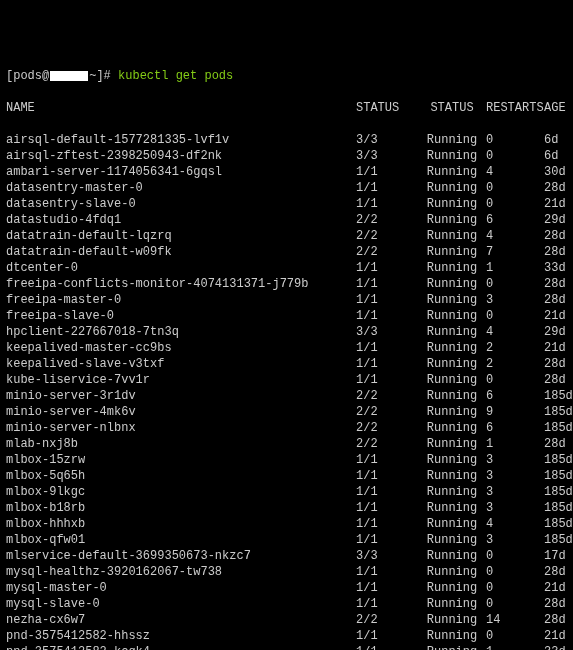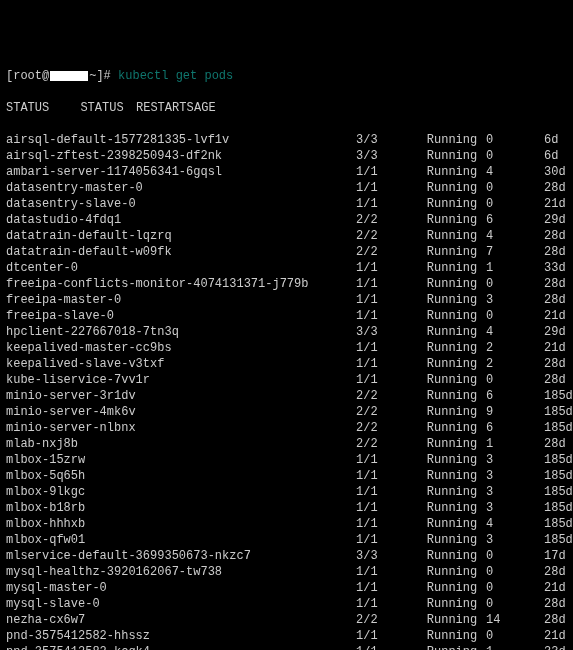--- a/index.html
+++ b/index.html
@@ -33,26 +33,26 @@
     }
     .row {
       display: flex;
     }
     .c-name { width: 350px; flex-shrink: 0; }
     .c-ready { width: 62px; flex-shrink: 0; }
     .c-status { width: 68px; flex-shrink: 0; text-align: center; }
     .c-restarts { width: 58px; flex-shrink: 0; font-family: Liberation Mono, monospace; }
     .c-age { width: 35px; flex-shrink: 0; }
     .prompt-text { color: #ccc; }
-    .cmd { color: #0f766e; }
+    .cmd { color: #84cc16; }
   </style>
 </head>
 <body>
 
 
 
-<div class="prompt-line"><span class="prompt-text">[root@</span><span class="redact"></span><span class="prompt-text">~]# </span><span class="cmd">kubectl get pods</span></div>
-<div class="row"><span class="c-ready">STATUS</span><span class="c-status">STATUS</span><span class="c-restarts">RESTARTS</span><span class="c-age">AGE</span></div>
+<div class="prompt-line"><span class="prompt-text">[pods@</span><span class="redact"></span><span class="prompt-text">~]# </span><span class="cmd">kubectl get pods</span></div>
+<div class="row"><span class="c-name">NAME</span><span class="c-ready">STATUS</span><span class="c-status">STATUS</span><span class="c-restarts">RESTARTS</span><span class="c-age">AGE</span></div>
 <div id="rows"><div class="row"><span class="c-name">airsql-default-1577281335-lvf1v</span><span class="c-ready">3/3</span><span class="c-status">Running</span><span class="c-restarts">0</span><span class="c-age">6d</span></div><div class="row"><span class="c-name">airsql-zftest-2398250943-df2nk</span><span class="c-ready">3/3</span><span class="c-status">Running</span><span class="c-restarts">0</span><span class="c-age">6d</span></div><div class="row"><span class="c-name">ambari-server-1174056341-6gqsl</span><span class="c-ready">1/1</span><span class="c-status">Running</span><span class="c-restarts">4</span><span class="c-age">30d</span></div><div class="row"><span class="c-name">datasentry-master-0</span><span class="c-ready">1/1</span><span class="c-status">Running</span><span class="c-restarts">0</span><span class="c-age">28d</span></div><div class="row"><span class="c-name">datasentry-slave-0</span><span class="c-ready">1/1</span><span class="c-status">Running</span><span class="c-restarts">0</span><span class="c-age">21d</span></div><div class="row"><span class="c-name">datastudio-4fdq1</span><span class="c-ready">2/2</span><span class="c-status">Running</span><span class="c-restarts">6</span><span class="c-age">29d</span></div><div class="row"><span class="c-name">datatrain-default-lqzrq</span><span class="c-ready">2/2</span><span class="c-status">Running</span><span class="c-restarts">4</span><span class="c-age">28d</span></div><div class="row"><span class="c-name">datatrain-default-w09fk</span><span class="c-ready">2/2</span><span class="c-status">Running</span><span class="c-restarts">7</span><span class="c-age">28d</span></div><div class="row"><span class="c-name">dtcenter-0</span><span class="c-ready">1/1</span><span class="c-status">Running</span><span class="c-restarts">1</span><span class="c-age">33d</span></div><div class="row"><span class="c-name">freeipa-conflicts-monitor-4074131371-j779b</span><span class="c-ready">1/1</span><span class="c-status">Running</span><span class="c-restarts">0</span><span class="c-age">28d</span></div><div class="row"><span class="c-name">freeipa-master-0</span><span class="c-ready">1/1</span><span class="c-status">Running</span><span class="c-restarts">3</span><span class="c-age">28d</span></div><div class="row"><span class="c-name">freeipa-slave-0</span><span class="c-ready">1/1</span><span class="c-status">Running</span><span class="c-restarts">0</span><span class="c-age">21d</span></div><div class="row"><span class="c-name">hpclient-227667018-7tn3q</span><span class="c-ready">3/3</span><span class="c-status">Running</span><span class="c-restarts">4</span><span class="c-age">29d</span></div><div class="row"><span class="c-name">keepalived-master-cc9bs</span><span class="c-ready">1/1</span><span class="c-status">Running</span><span class="c-restarts">2</span><span class="c-age">21d</span></div><div class="row"><span class="c-name">keepalived-slave-v3txf</span><span class="c-ready">1/1</span><span class="c-status">Running</span><span class="c-restarts">2</span><span class="c-age">28d</span></div><div class="row"><span class="c-name">kube-liservice-7vv1r</span><span class="c-ready">1/1</span><span class="c-status">Running</span><span class="c-restarts">0</span><span class="c-age">28d</span></div><div class="row"><span class="c-name">minio-server-3r1dv</span><span class="c-ready">2/2</span><span class="c-status">Running</span><span class="c-restarts">6</span><span class="c-age">185d</span></div><div class="row"><span class="c-name">minio-server-4mk6v</span><span class="c-ready">2/2</span><span class="c-status">Running</span><span class="c-restarts">9</span><span class="c-age">185d</span></div><div class="row"><span class="c-name">minio-server-nlbnx</span><span class="c-ready">2/2</span><span class="c-status">Running</span><span class="c-restarts">6</span><span class="c-age">185d</span></div><div class="row"><span class="c-name">mlab-nxj8b</span><span class="c-ready">2/2</span><span class="c-status">Running</span><span class="c-restarts">1</span><span class="c-age">28d</span></div><div class="row"><span class="c-name">mlbox-15zrw</span><span class="c-ready">1/1</span><span class="c-status">Running</span><span class="c-restarts">3</span><span class="c-age">185d</span></div><div class="row"><span class="c-name">mlbox-5q65h</span><span class="c-ready">1/1</span><span class="c-status">Running</span><span class="c-restarts">3</span><span class="c-age">185d</span></div><div class="row"><span class="c-name">mlbox-9lkgc</span><span class="c-ready">1/1</span><span class="c-status">Running</span><span class="c-restarts">3</span><span class="c-age">185d</span></div><div class="row"><span class="c-name">mlbox-b18rb</span><span class="c-ready">1/1</span><span class="c-status">Running</span><span class="c-restarts">3</span><span class="c-age">185d</span></div><div class="row"><span class="c-name">mlbox-hhhxb</span><span class="c-ready">1/1</span><span class="c-status">Running</span><span class="c-restarts">4</span><span class="c-age">185d</span></div><div class="row"><span class="c-name">mlbox-qfw01</span><span class="c-ready">1/1</span><span class="c-status">Running</span><span class="c-restarts">3</span><span class="c-age">185d</span></div><div class="row"><span class="c-name">mlservice-default-3699350673-nkzc7</span><span class="c-ready">3/3</span><span class="c-status">Running</span><span class="c-restarts">0</span><span class="c-age">17d</span></div><div class="row"><span class="c-name">mysql-healthz-3920162067-tw738</span><span class="c-ready">1/1</span><span class="c-status">Running</span><span class="c-restarts">0</span><span class="c-age">28d</span></div><div class="row"><span class="c-name">mysql-master-0</span><span class="c-ready">1/1</span><span class="c-status">Running</span><span class="c-restarts">0</span><span class="c-age">21d</span></div><div class="row"><span class="c-name">mysql-slave-0</span><span class="c-ready">1/1</span><span class="c-status">Running</span><span class="c-restarts">0</span><span class="c-age">28d</span></div><div class="row"><span class="c-name">nezha-cx6w7</span><span class="c-ready">2/2</span><span class="c-status">Running</span><span class="c-restarts">14</span><span class="c-age">28d</span></div><div class="row"><span class="c-name">pnd-3575412582-hhssz</span><span class="c-ready">1/1</span><span class="c-status">Running</span><span class="c-restarts">0</span><span class="c-age">21d</span></div><div class="row"><span class="c-name">pnd-3575412582-kcqk4</span><span class="c-ready">1/1</span><span class="c-status">Running</span><span class="c-restarts">1</span><span class="c-age">33d</span></div></div>
 
 
 
 
 
 </body></html>

